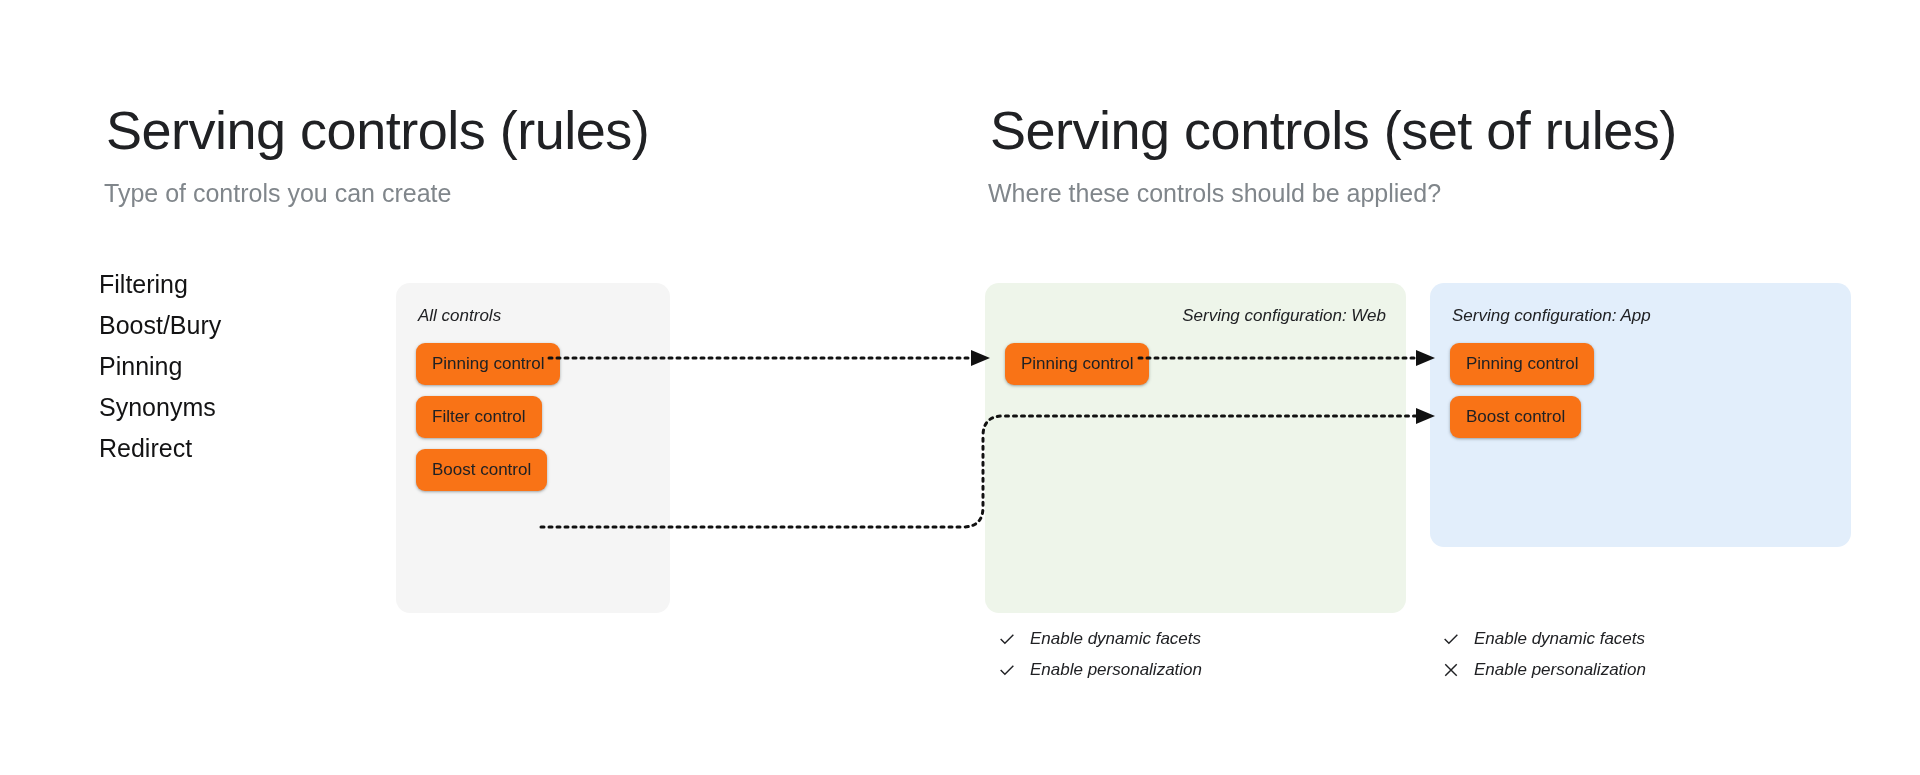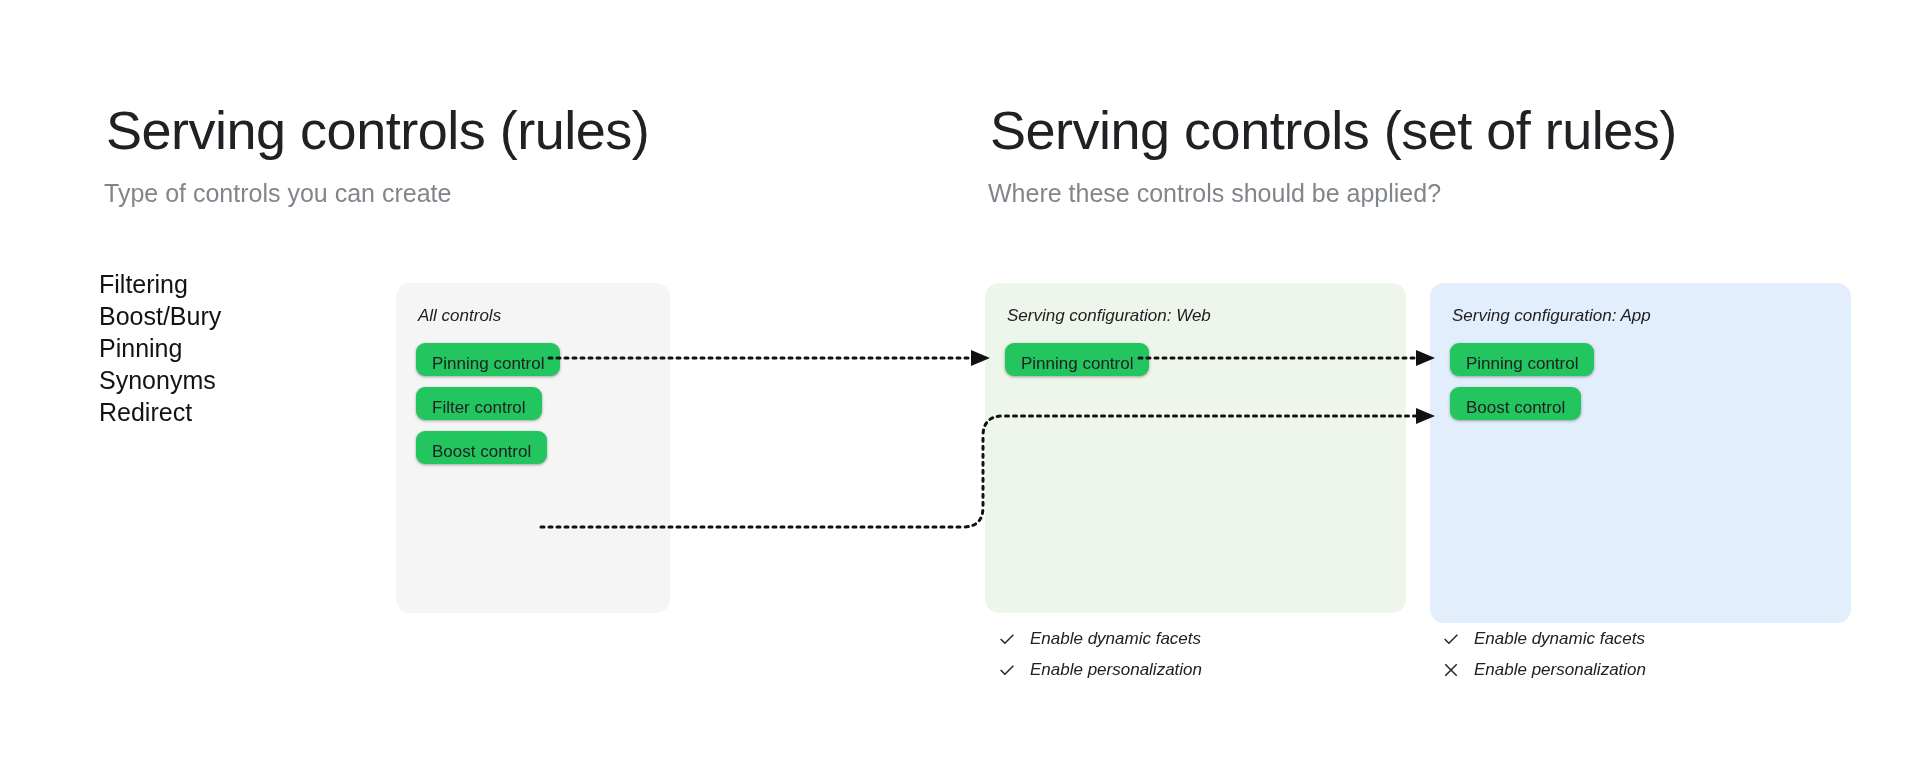--- a/index.html
+++ b/index.html
@@ -37,21 +37,21 @@
     margin: 14px 0 0 8px;
   }
 
   
   #control-type-list {
     position: absolute;
     left: 99px;
     top: 268px;
     display: flex;
     flex-direction: column;
-    gap: 0;
+    gap: 9px;
   }
   #control-type-list .ct-item {
     font-size: 25px;
     line-height: 32px;
     font-weight: 400;
     color: #131314;
     white-space: nowrap;
   }
 
   
@@ -64,41 +64,42 @@
     font-size: 17px;
     line-height: 22px;
     font-weight: 400;
     color: #202124;
     white-space: nowrap;
     margin: 0 0 16px 2px;
     font-style: italic;
   }
   .chip-col { display: flex; flex-direction: column; gap: 11px; }
   .chip {
-    background: #22c55e;
+    background: #f97316;
     border-radius: 9px;
     font-size: 17px;
     line-height: 21px;
     color: #202124;
-    padding: 10px 16px 2px 16px;
+    padding: 10px 16px 11px 16px;
     align-self: flex-start;
     white-space: nowrap;
     box-shadow: 0 1px 2px rgba(60,64,67,.30), 0 1px 3px 1px rgba(60,64,67,.12);
   }
 
   #panel-all-controls {
     left: 396px; top: 283px; width: 274px; height: 330px;
     background: #f5f5f5;
   }
   #panel-config-web {
     left: 985px; top: 283px; width: 421px; height: 330px;
     background: #eef5ea;
+    text-align: right;
   }
   #panel-config-app {
-    left: 1430px; top: 283px; width: 421px; height: 340px;
+    left: 1430px; top: 283px; width: 421px; height: 264px;
     background: #e2eefb;
   }
 
   
   .option-list {
     position: absolute;
     display: flex;
     flex-direction: column;
     gap: 9px;
   }

